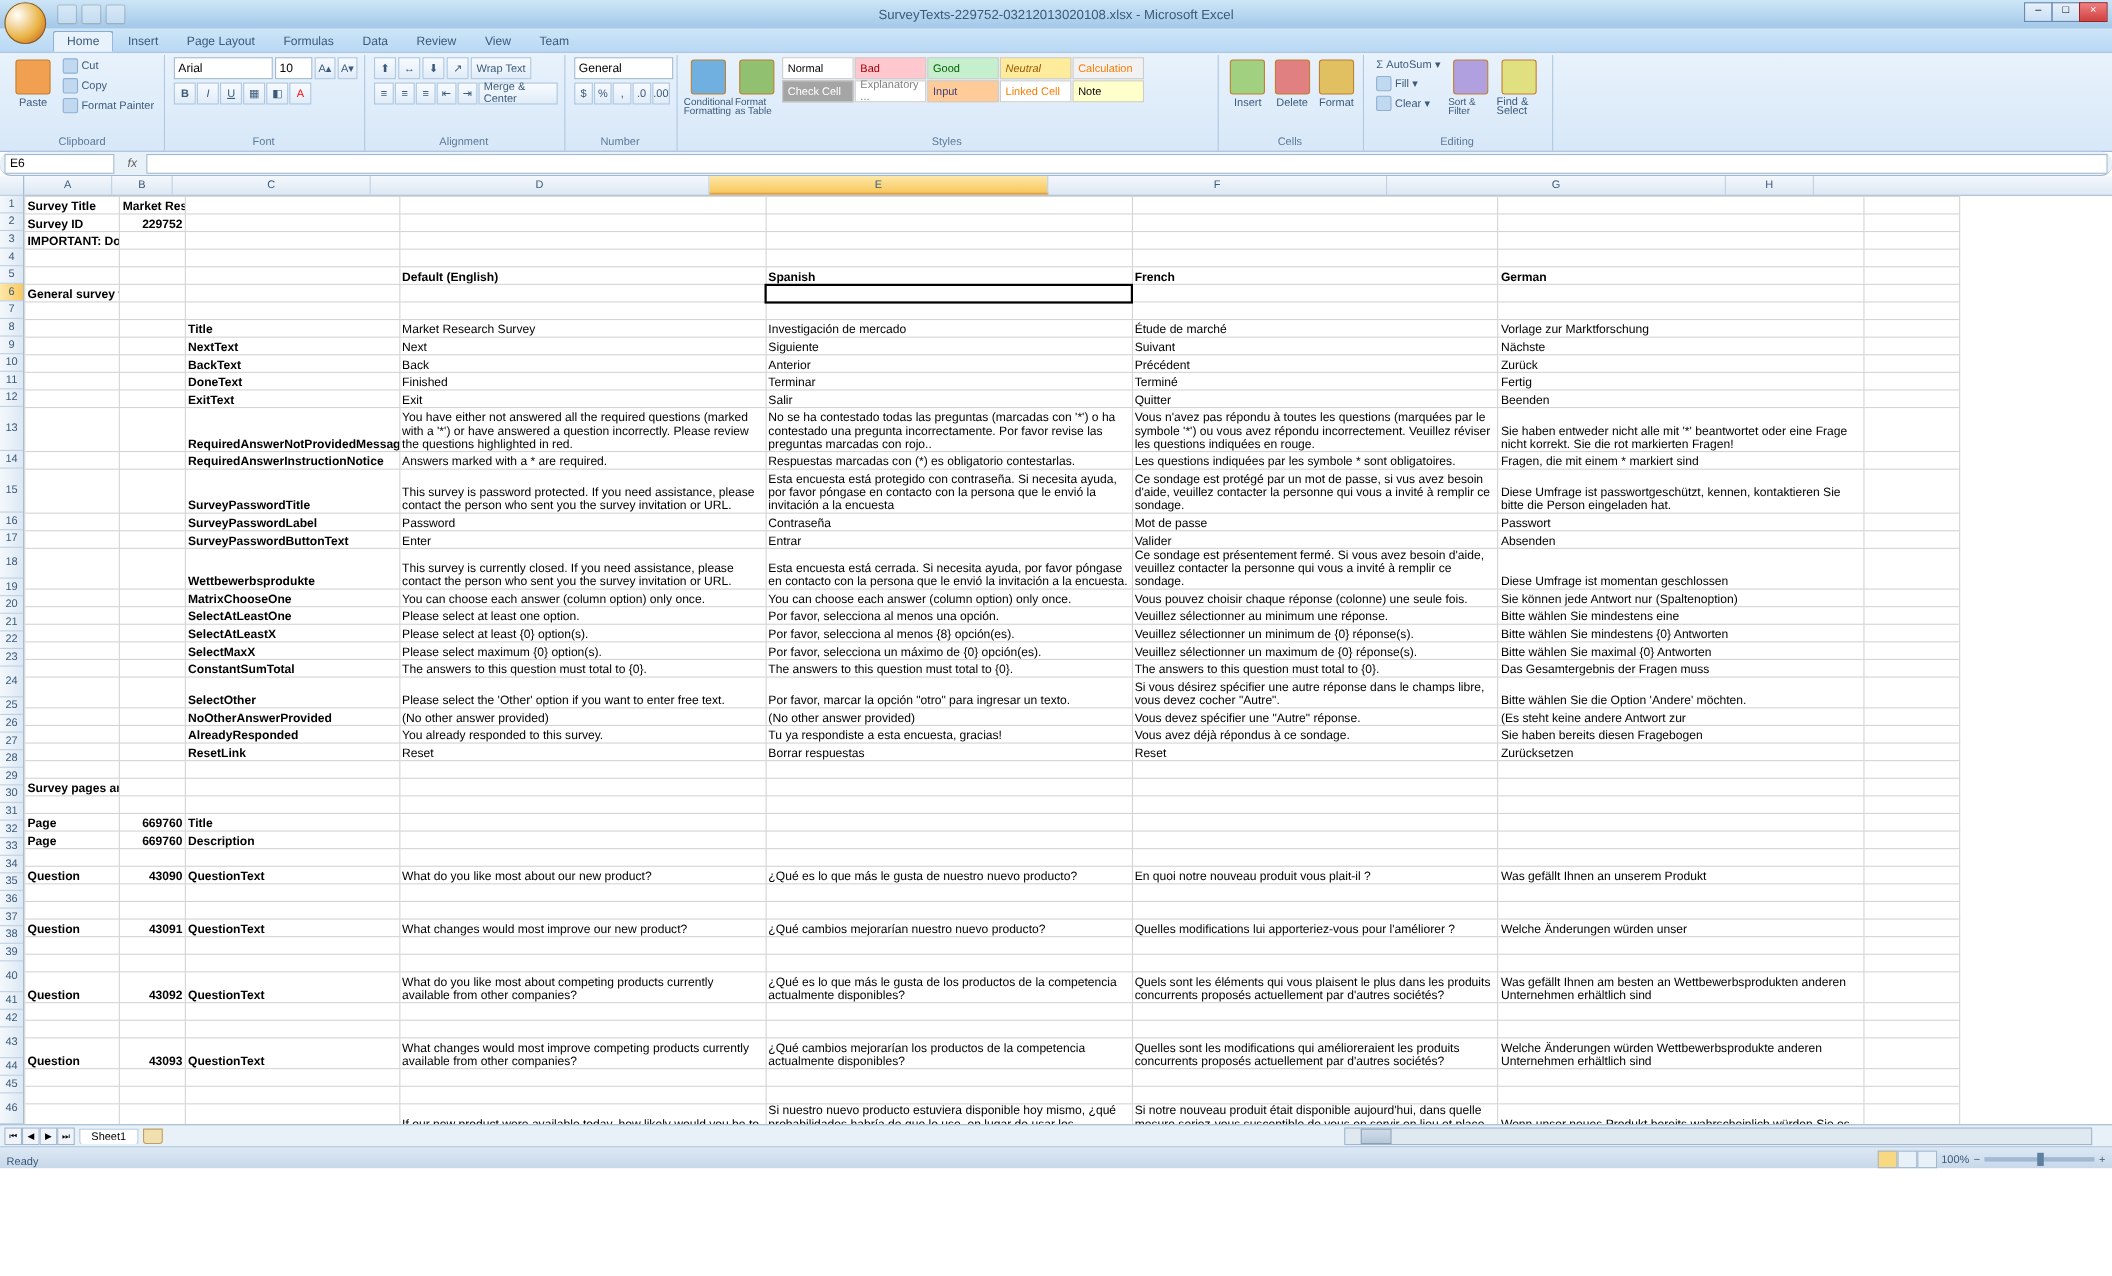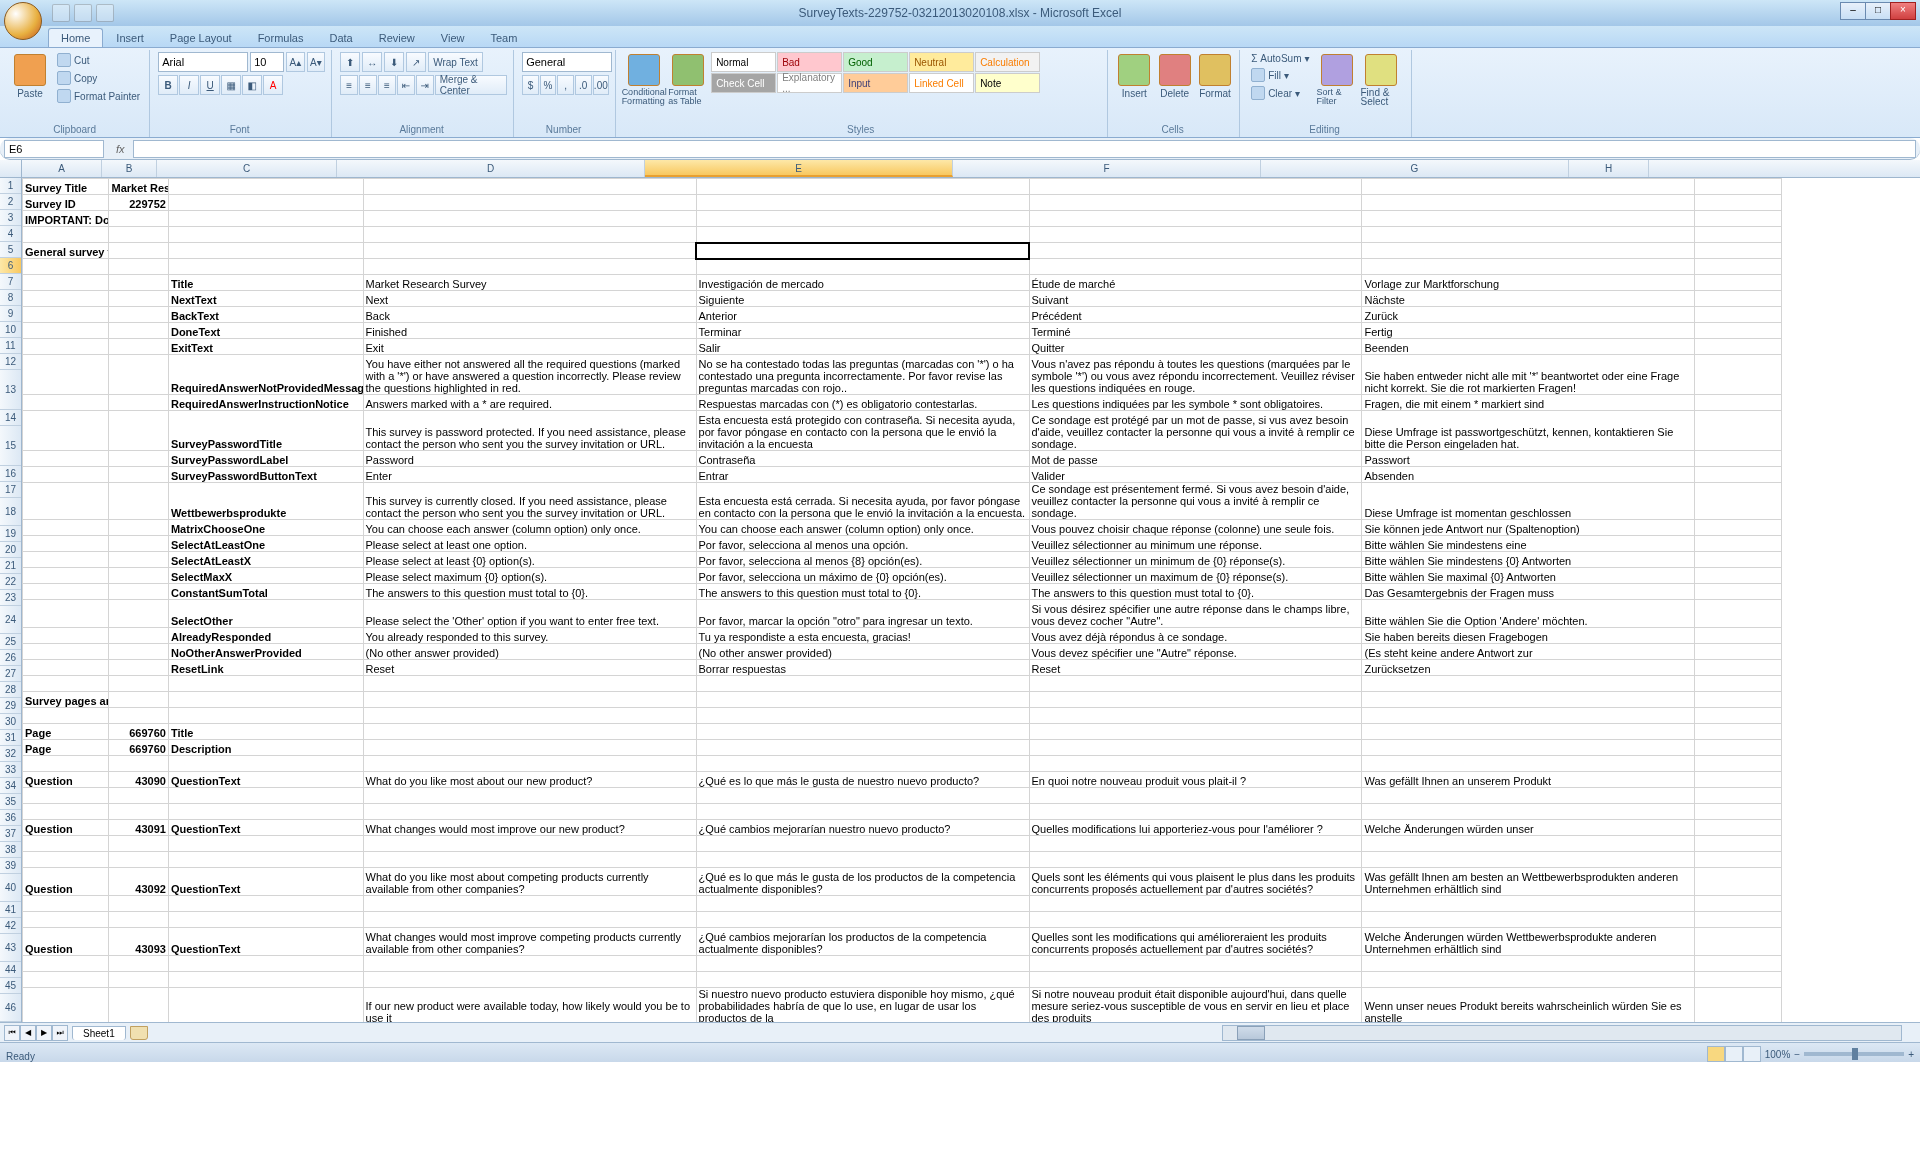--- a/index.html
+++ b/index.html
@@ -185,21 +185,21 @@
           <span style="font-size:9px;line-height:9px">Conditional Formatting</span>
         </div>
       <div class="big-btn">
           <div class="big-ico" style="background:#90c070"></div>
           <span style="font-size:9px;line-height:9px">Format as Table</span>
         </div>
       <div class="styles-gallery" id="styles-gal">
           <div class="style-cell" style="background: rgb(255, 255, 255); color: rgb(0, 0, 0);">Normal</div>
           <div class="style-cell" style="background: rgb(255, 199, 206); color: rgb(156, 0, 6);">Bad</div>
           <div class="style-cell" style="background: rgb(198, 239, 206); color: rgb(0, 97, 0);">Good</div>
-          <div class="style-cell" style="background: rgb(255, 235, 156); color: rgb(156, 87, 0);">Neutral</div>
+          <div class="style-cell" style="background: rgb(255, 235, 156); color: rgb(156, 87, 0); font-style: italic;">Neutral</div>
           <div class="style-cell" style="background: rgb(242, 242, 242); color: rgb(250, 125, 0);">Calculation</div>
           <div class="style-cell" style="background: rgb(165, 165, 165); color: rgb(255, 255, 255);">Check Cell</div>
           <div class="style-cell" style="background: rgb(255, 255, 255); color: rgb(127, 127, 127);">Explanatory ...</div>
           <div class="style-cell" style="background: rgb(255, 204, 153); color: rgb(63, 63, 118);">Input</div>
           <div class="style-cell" style="background: rgb(255, 255, 255); color: rgb(250, 125, 0);">Linked Cell</div>
           <div class="style-cell" style="background: rgb(255, 255, 204); color: rgb(0, 0, 0);">Note</div>
         </div>
     </div>
     <div class="rib-label">Styles</div>
   </div>
@@ -354,20 +354,30 @@
               <td></td>
               <td></td>
               <td></td>
               <td></td>
               <td></td>
               <td></td>
               <td></td>
               <td></td>
             </tr>
             <tr>
+              <td></td>
+              <td></td>
+              <td></td>
+              <td class="bold">Default (English)</td>
+              <td class="bold">Spanish</td>
+              <td class="bold">French</td>
+              <td class="bold">German</td>
+              <td></td>
+            </tr>
+            <tr>
               <td class="bold">General survey texts</td>
               <td></td>
               <td></td>
               <td></td>
               <td class="sel-cell"></td>
               <td></td>
               <td></td>
               <td></td>
             </tr>
             <tr>
@@ -546,35 +556,35 @@
               <td class="bold">SelectOther</td>
               <td>Please select the 'Other' option if you want to enter free text.</td>
               <td>Por favor, marcar la opción "otro" para ingresar un texto.</td>
               <td>Si vous désirez spécifier une autre réponse dans le champs libre, vous devez cocher "Autre".</td>
               <td>Bitte wählen Sie die Option 'Andere' möchten.</td>
               <td></td>
             </tr>
             <tr>
               <td></td>
               <td></td>
+              <td class="bold">NoOtherAnswerProvided</td>
+              <td>(No other answer provided)</td>
+              <td>(No other answer provided)</td>
+              <td>Vous devez spécifier une "Autre" réponse.</td>
+              <td>(Es steht keine andere Antwort zur</td>
+              <td></td>
+            </tr>
+            <tr>
+              <td></td>
+              <td></td>
               <td class="bold">AlreadyResponded</td>
               <td>You already responded to this survey.</td>
               <td>Tu ya respondiste a esta encuesta, gracias!</td>
               <td>Vous avez déjà répondus à ce sondage.</td>
               <td>Sie haben bereits diesen Fragebogen</td>
-              <td></td>
-            </tr>
-            <tr>
-              <td></td>
-              <td></td>
-              <td class="bold">NoOtherAnswerProvided</td>
-              <td>(No other answer provided)</td>
-              <td>(No other answer provided)</td>
-              <td>Vous devez spécifier une "Autre" réponse.</td>
-              <td>(Es steht keine andere Antwort zur</td>
               <td></td>
             </tr>
             <tr>
               <td></td>
               <td></td>
               <td class="bold">ResetLink</td>
               <td>Reset</td>
               <td>Borrar respuestas</td>
               <td>Reset</td>
               <td>Zurücksetzen</td>

